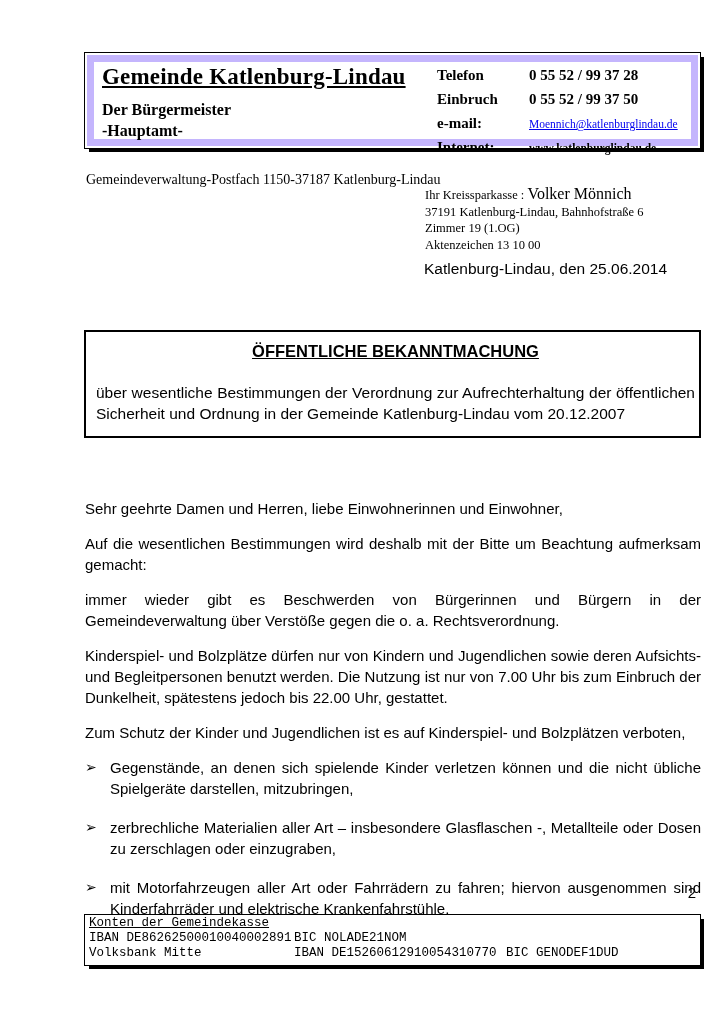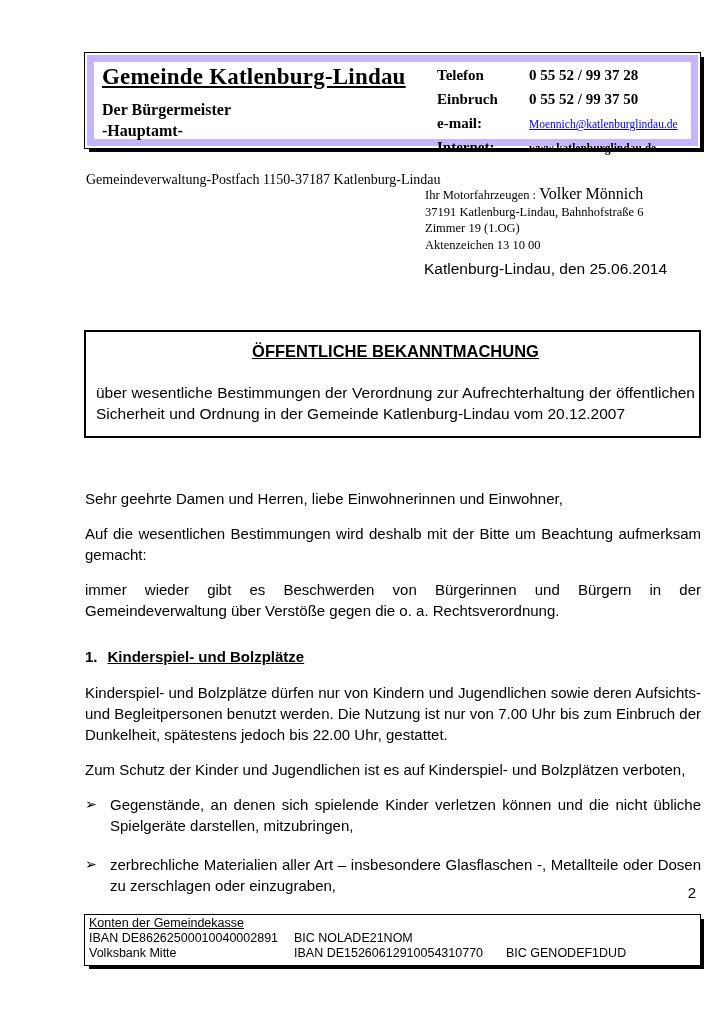--- a/index.html
+++ b/index.html
@@ -47,37 +47,37 @@
     text-align:center; font-weight:bold; font-size:16.5px;
     text-decoration:underline; margin:2px 0 0 0;
   }
   .announce-subtitle {
     margin:21px 0 0 0; font-weight:normal; font-size:15.5px;
     line-height:21px; text-align:justify;
   }
 
   
   .body-text { position:absolute; left:85px; top:484px; width:616px; font-size:15px; line-height:21px; }
-  .body-text p { margin:4px 0 14px 0; }
+  .body-text p { margin:14px 0 14px 0; }
   .body-text p.just { text-align:justify; }
   .section-heading { font-weight:bold; margin:25px 0 15px 0; }
   .section-number { margin-right:10px; }
   .section-title { text-decoration:underline; }
   .bullet-item { display:flex; margin:0 0 18px 0; }
   .bullet-glyph { width:25px; flex:0 0 25px; font-size:14px; }
   .bullet-text { flex:1; text-align:justify; }
 
   .page-number { position:absolute; right:28px; top:884px; font-size:15px; }
 
   
   .footer-box {
     position:absolute; left:84px; top:914px; width:617px; box-sizing:border-box;
     border:1px solid #000; box-shadow:4px 4px 0 -1px #000; background:#fff;
     padding:1px 0 4px 4px;
-    font-family:Liberation Sans, sans-serif; font-size:12.5px; line-height:15px;
+    font-family:Liberation Mono, monospace; font-size:12.5px; line-height:15px;
   }
   .footer-heading { text-decoration:underline; }
   .account-row { display:grid; grid-template-columns:205px 212px 1fr; }
 </style>
 </head>
 <body>
 
 <div class="page">
 
   <div class="header-box">
@@ -105,42 +105,39 @@
           <span class="contact-value">www.katlenburglindau.de</span>
         </div>
       </div>
     </div>
   </div>
 
   <div class="sender-line serif">Gemeindeverwaltung-Postfach 1150-37187 Katlenburg-Lindau</div>
 
   <div class="contact-block serif">
     <div>
-      <span class="contact-intro">Ihr Motorfahrzeugen :</span>
+      <span class="contact-intro">Ihr Kreissparkasse :</span>
       <span class="contact-name">Volker Mönnich</span>
     </div>
     <div>37191 Katlenburg-Lindau, Bahnhofstraße 6</div>
     <div>Zimmer 19 (1.OG)</div>
     <div>Aktenzeichen 13 10 00</div>
   </div>
 
   <div class="dateline">Katlenburg-Lindau, den 25.06.2014</div>
 
   <div class="announce-box">
     <div class="announce-title">ÖFFENTLICHE BEKANNTMACHUNG</div>
     <div class="announce-subtitle">über wesentliche Bestimmungen der Verordnung zur Aufrechterhaltung der öffentlichen Sicherheit und Ordnung in der Gemeinde Katlenburg-Lindau vom 20.12.2007</div>
   </div>
 
   <div class="body-text">
     <p>Sehr geehrte Damen und Herren, liebe Einwohnerinnen und Einwohner,</p>
     <p class="just">Auf die wesentlichen Bestimmungen wird deshalb mit der Bitte um Beachtung aufmerksam gemacht:</p>
     <p class="just">immer wieder gibt es Beschwerden von Bürgerinnen und Bürgern in der Gemeindeverwaltung über Verstöße gegen die o. a. Rechtsverordnung.</p>
-    <div class="section-heading">
-      <span class="section-number">1.</span><span class="section-title">Kinderspiel- und Bolzplätze</span>
-    </div>
     <p class="just">Kinderspiel- und Bolzplätze dürfen nur von Kindern und Jugendlichen sowie deren Aufsichts- und Begleitpersonen benutzt werden. Die Nutzung ist nur von 7.00 Uhr bis zum Einbruch der Dunkelheit, spätestens jedoch bis 22.00 Uhr, gestattet.</p>
     <p class="just">Zum Schutz der Kinder und Jugendlichen ist es auf Kinderspiel- und Bolzplätzen verboten,</p>
 
     <div class="bullet-item">
       <span class="bullet-glyph">➢</span>
       <span class="bullet-text">Gegenstände, an denen sich spielende Kinder verletzen können und die nicht übliche Spielgeräte darstellen, mitzubringen,</span>
     </div>
     <div class="bullet-item">
       <span class="bullet-glyph">➢</span>
       <span class="bullet-text">zerbrechliche Materialien aller Art – insbesondere Glasflaschen -, Metallteile oder Dosen zu zerschlagen oder einzugraben,</span>

